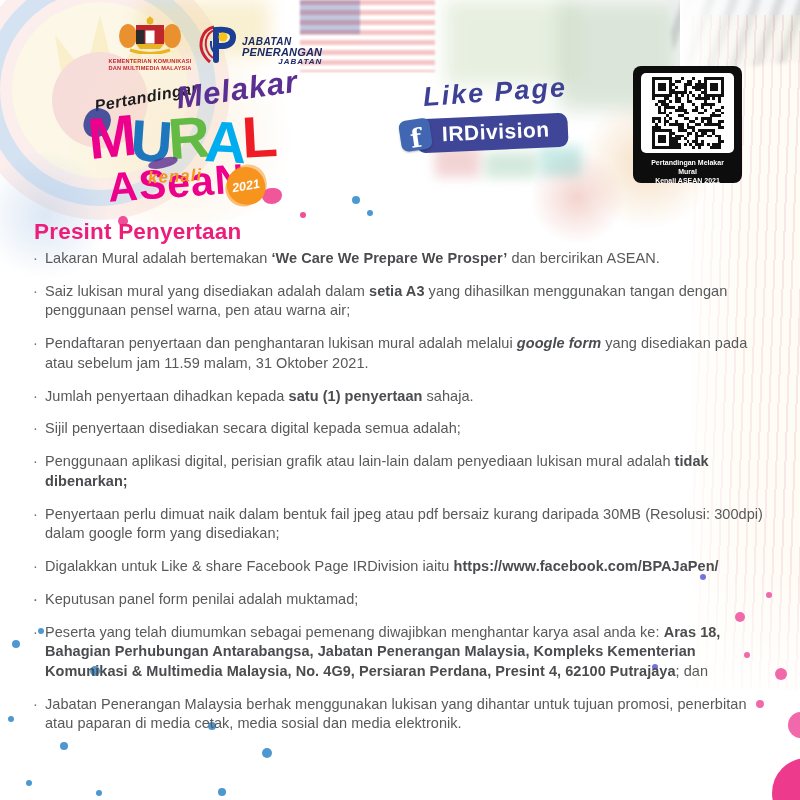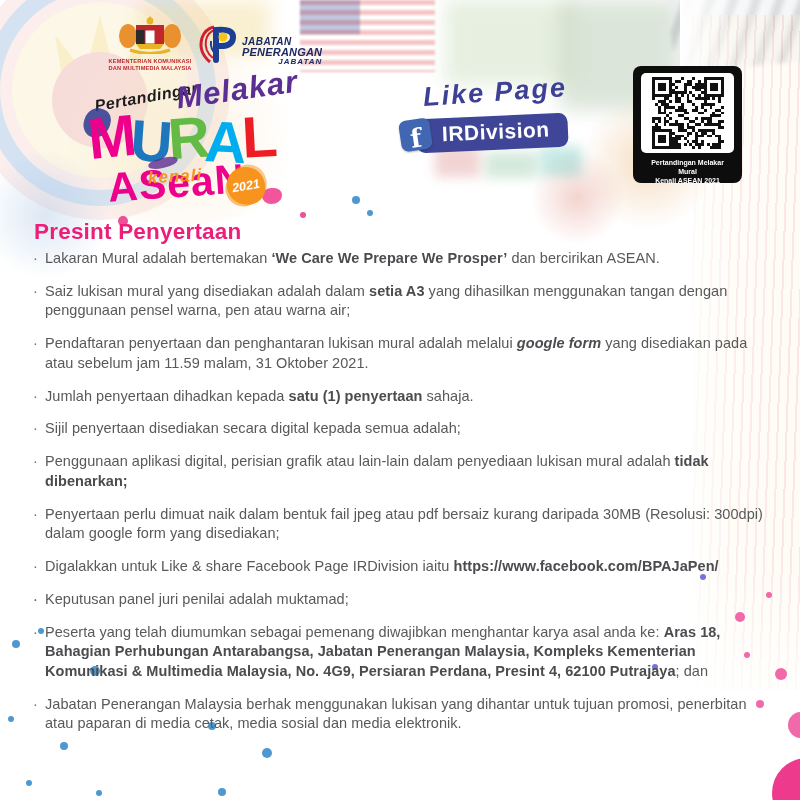--- a/index.html
+++ b/index.html
@@ -541,18 +541,18 @@
   <ul class="rules">
       <li><span class="dot">·</span><span>Lakaran Mural adalah bertemakan </span><span class="b">‘We Care We Prepare We Prosper’</span><span> dan bercirikan ASEAN.</span></li>
       <li><span class="dot">·</span><span>Saiz lukisan mural yang disediakan adalah dalam </span><span class="b">setia A3</span><span> yang dihasilkan menggunakan tangan dengan penggunaan pensel warna, pen atau warna air;</span></li>
       <li><span class="dot">·</span><span>Pendaftaran penyertaan dan penghantaran lukisan mural adalah melalui </span><span class="b i">google form</span><span> yang disediakan pada atau sebelum jam 11.59 malam, 31 Oktober 2021.</span></li>
       <li><span class="dot">·</span><span>Jumlah penyertaan dihadkan kepada </span><span class="b">satu (1) penyertaan</span><span> sahaja.</span></li>
       <li><span class="dot">·</span><span>Sijil penyertaan disediakan secara digital kepada semua adalah;</span></li>
       <li><span class="dot">·</span><span>Penggunaan aplikasi digital, perisian grafik atau lain-lain dalam penyediaan lukisan mural adalah </span><span class="b">tidak dibenarkan;</span></li>
       <li><span class="dot">·</span><span>Penyertaan perlu dimuat naik dalam bentuk fail jpeg atau pdf bersaiz kurang daripada 30MB (Resolusi: 300dpi)  dalam google form yang disediakan;</span></li>
       <li><span class="dot">·</span><span>Digalakkan untuk  Like &amp; share Facebook Page IRDivision iaitu </span><span class="b">https://www.facebook.com/BPAJaPen/</span></li>
       <li><span class="dot">·</span></li>
-      <li><span class="dot">·</span><span>Keputusan panel juri penilai adalah muktamad;</span></li>
+      <li><span class="dot">·</span><span>Keputusan panel form penilai adalah muktamad;</span></li>
       <li><span class="dot">·</span><span>Peserta yang telah diumumkan sebagai pemenang diwajibkan menghantar karya asal anda ke:  </span><span class="b">Aras 18, Bahagian Perhubungan Antarabangsa, Jabatan Penerangan Malaysia, Kompleks Kementerian Komunikasi &amp; Multimedia Malaysia, No. 4G9, Persiaran Perdana, Presint 4, 62100 Putrajaya</span><span>; dan</span></li>
       <li><span class="dot">·</span><span>Jabatan Penerangan Malaysia berhak menggunakan lukisan yang dihantar untuk tujuan promosi, penerbitan atau paparan di media cetak, media sosial dan media elektronik.</span></li>
     </ul>
 
 </div>
 
 </body></html>

